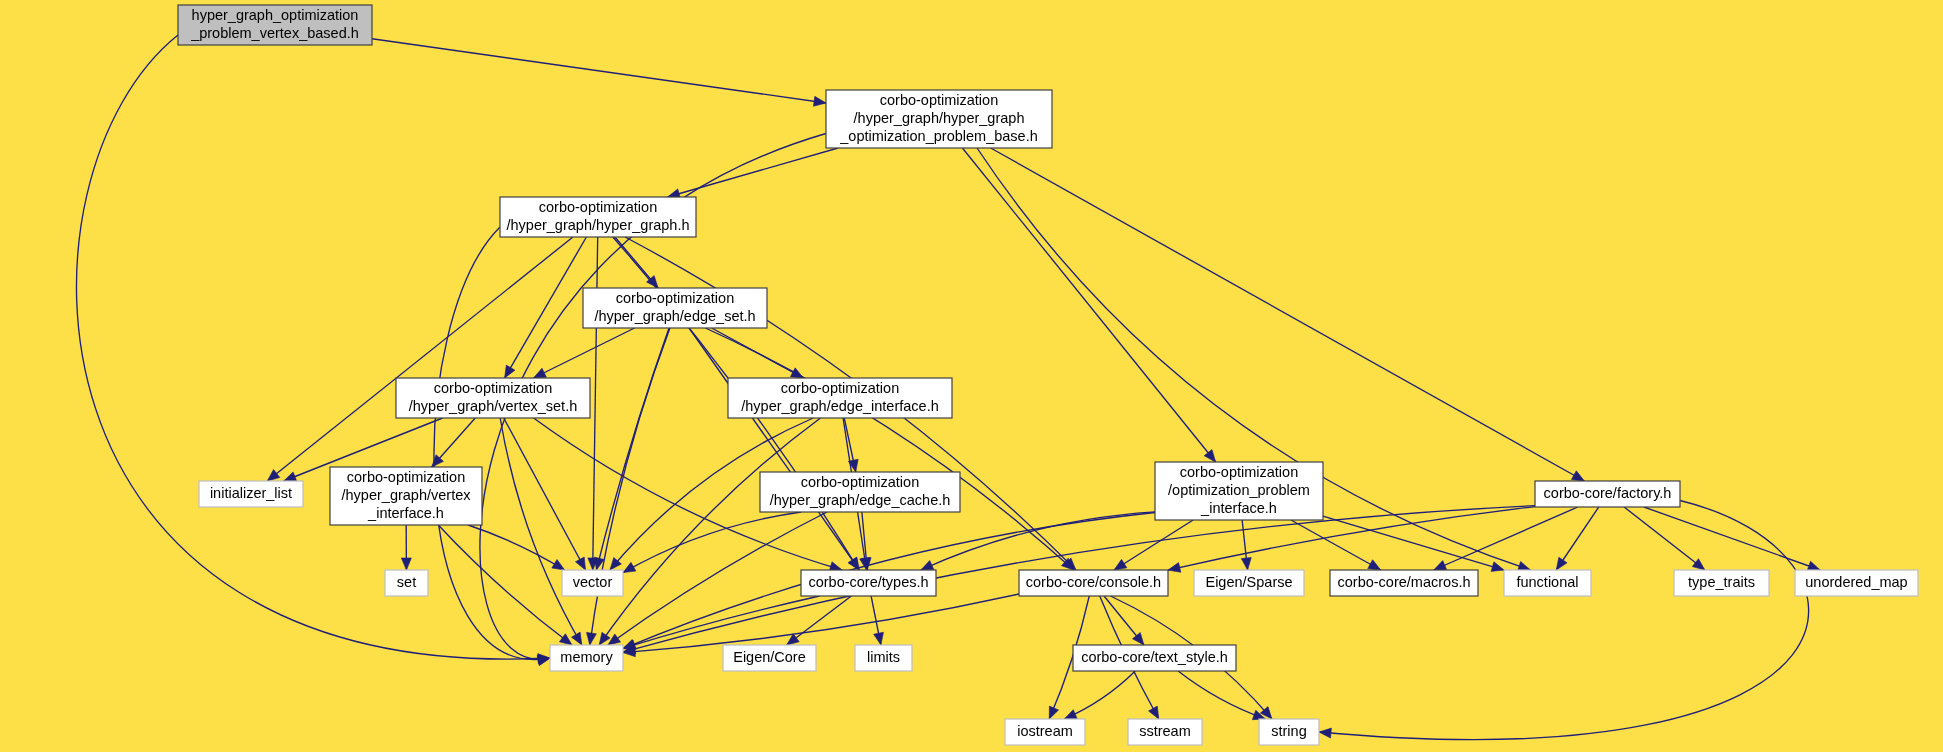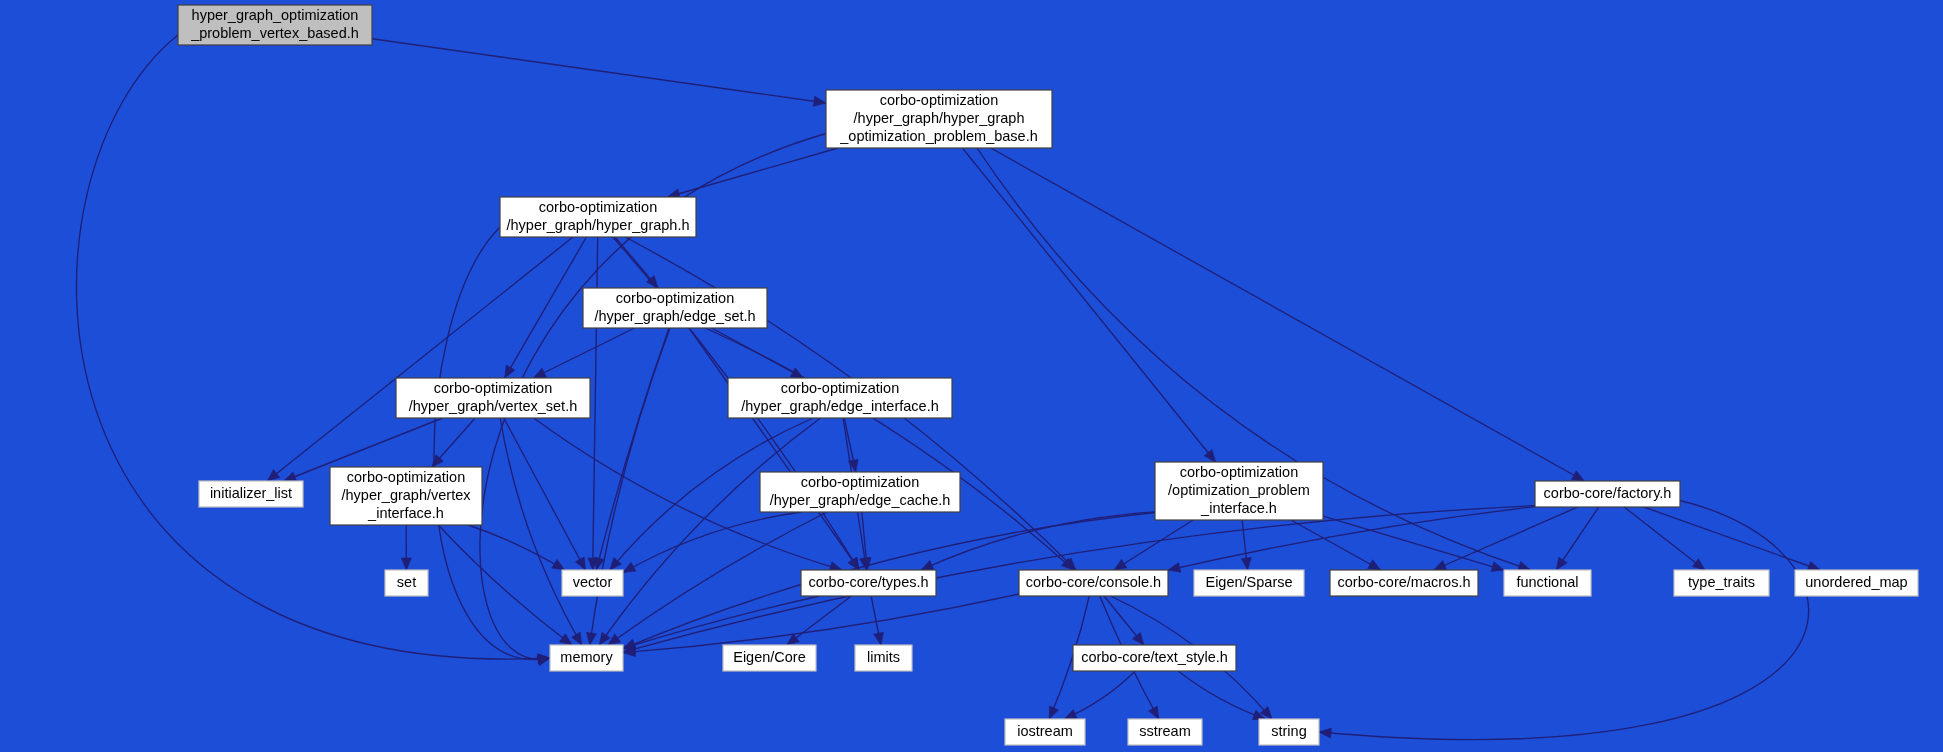--- a/index.html
+++ b/index.html
@@ -8,21 +8,21 @@
     padding: 0;
     background: #ffffff;
   }
   body {
     font-family: "Liberation Sans", sans-serif;
   }
   #graph-root {
     position: relative;
     width: 1943px;
     height: 752px;
-    background: #1d4ed8;
+    background: #fde047;
     overflow: hidden;
   }
   svg#graph-svg {
     position: absolute;
     top: 0; left: 0;
     width: 1943px;
     height: 752px;
   }
   .node-box {
     fill: #ffffff;

